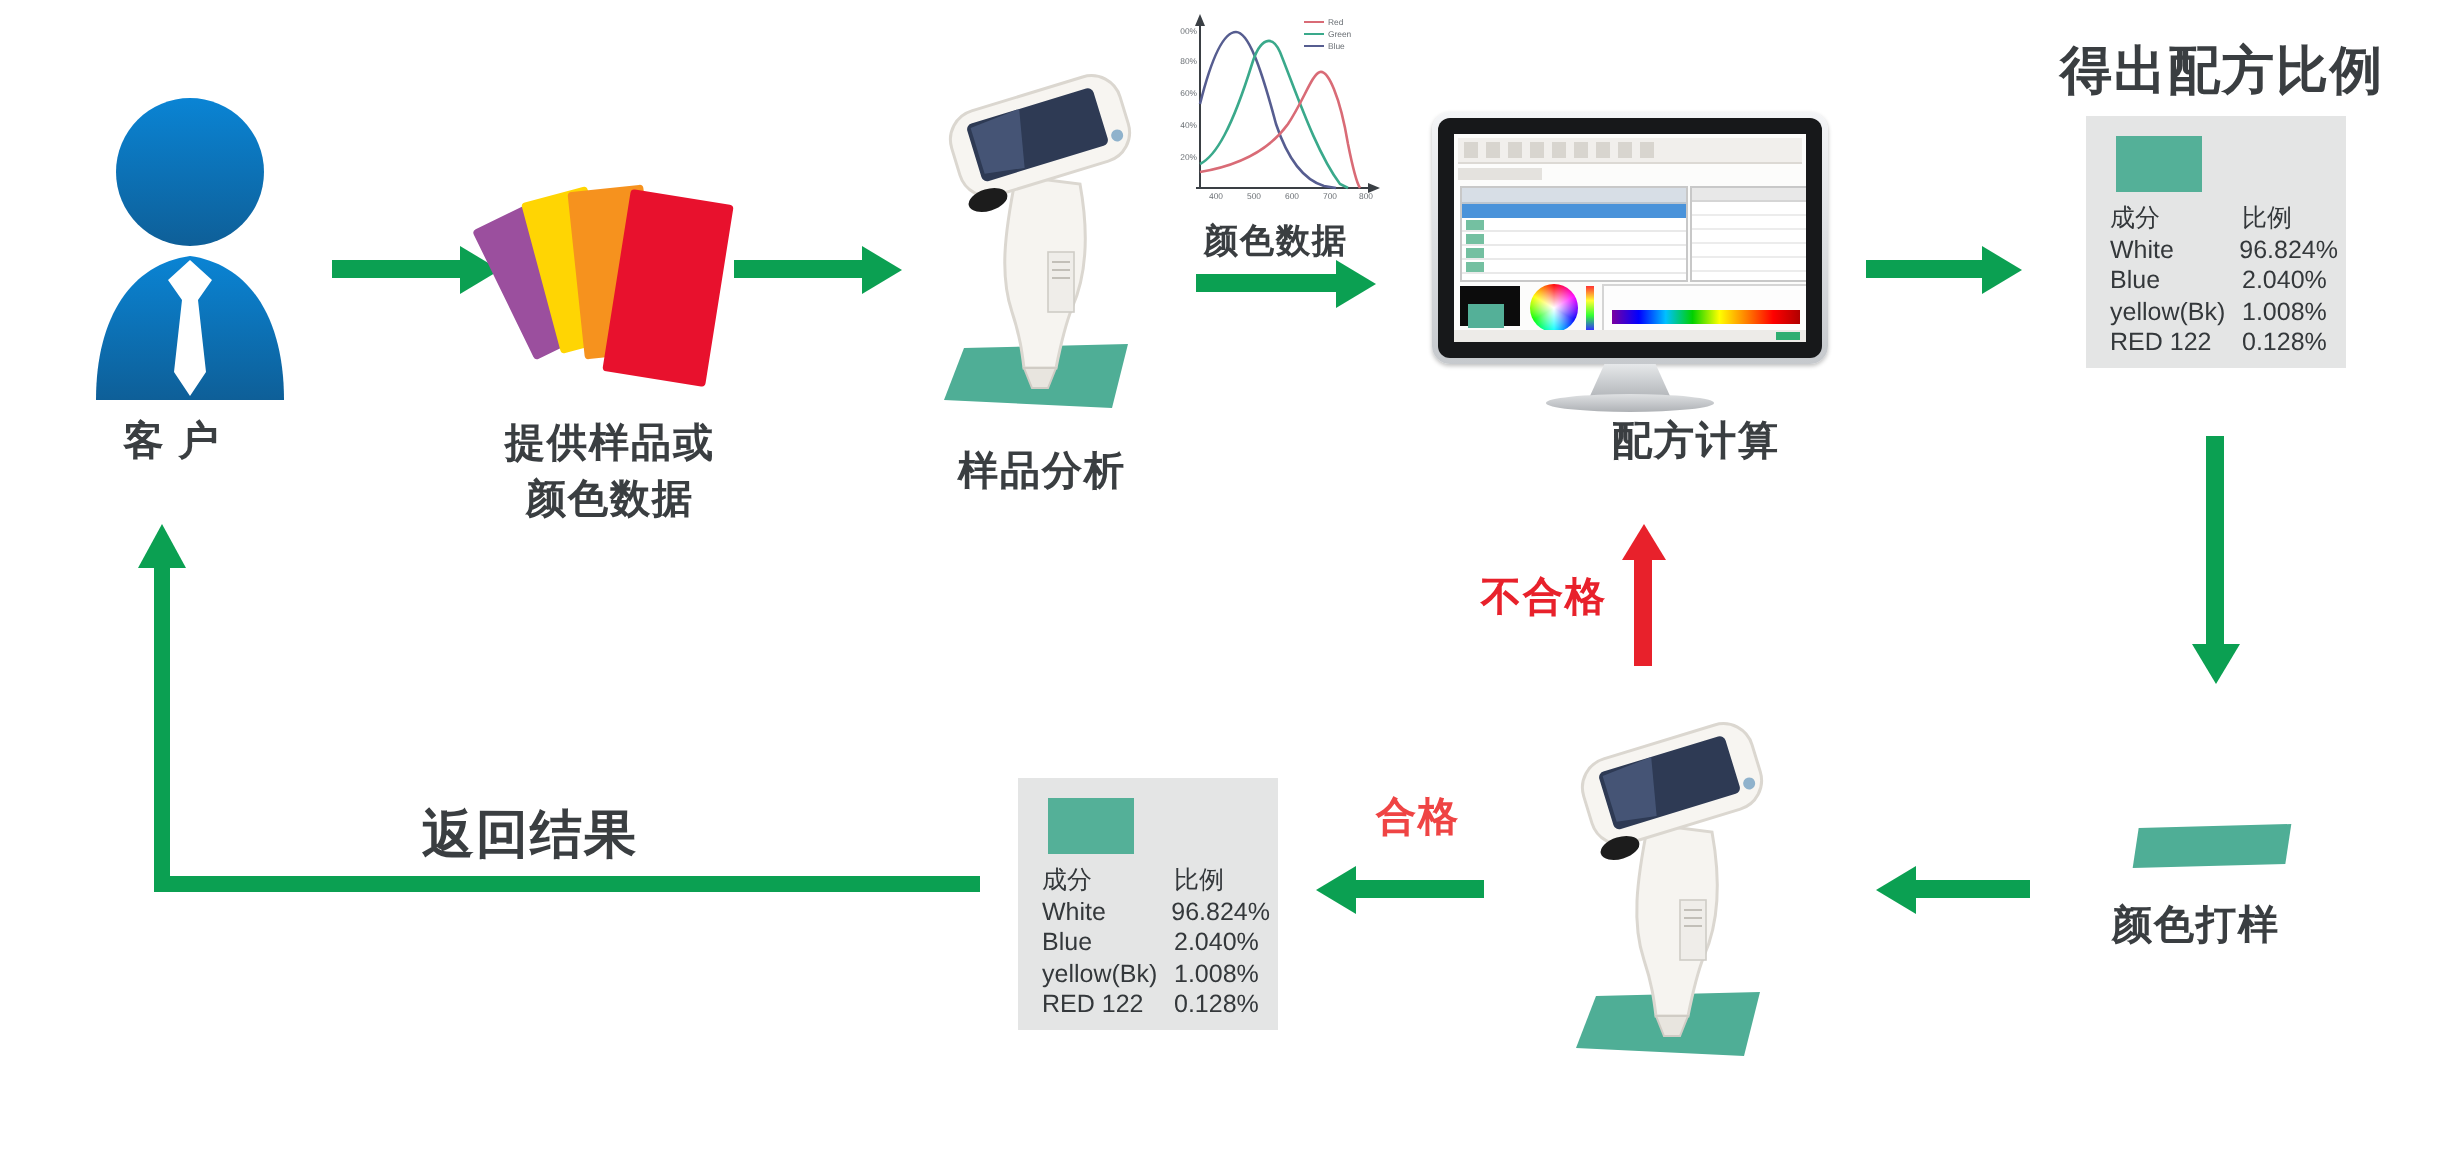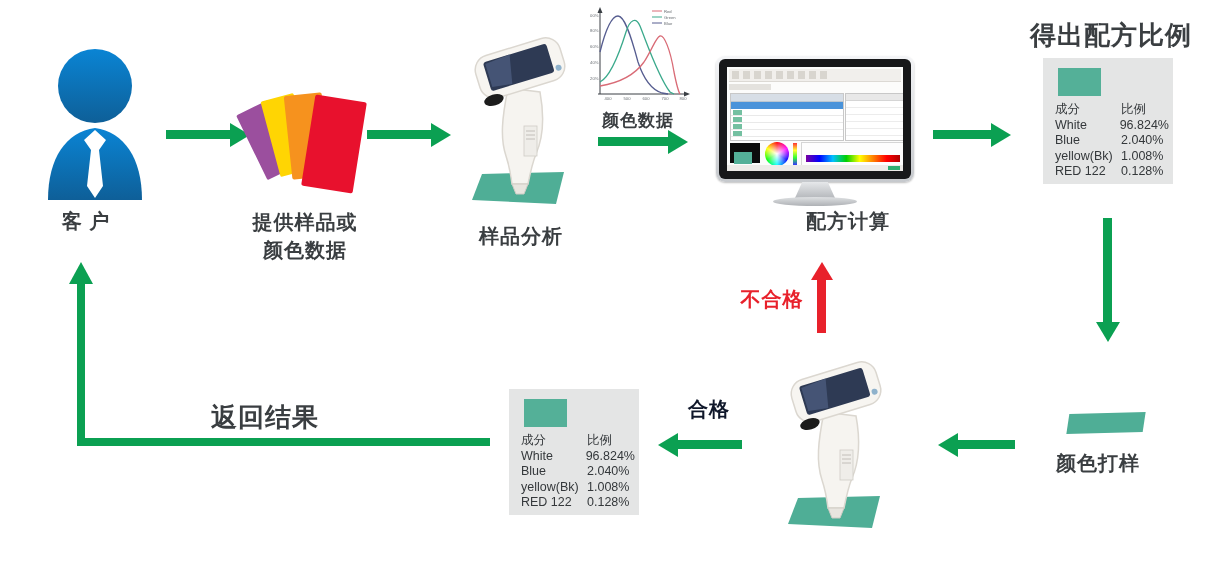--- a/index.html
+++ b/index.html
@@ -1,21 +1,21 @@
 <!DOCTYPE html>
 <html><head>
 <meta charset="utf-8">
 <style>
   html,body{margin:0;padding:0;background:#fff;}
   .canvas{position:relative;width:1219px;height:580px;background:#fff;overflow:hidden;
           font-family:"Liberation Sans","DejaVu Sans",sans-serif;}
   .lbl{position:absolute;font-size:20px;font-weight:600;color:#3a3e41;text-align:center;
        letter-spacing:1px;line-height:26px;white-space:nowrap;}
   .lbl.small{font-size:17px;}
-  .lbl.green{color:#0f172a;}
+  .lbl.green{color:#ef4444;}
   .lbl.red{color:#e8212b;}
   .lbl.title{font-size:26px;}
 
   
   .arrow{position:absolute;background:#0ba052;}
   .ar-r{height:9px;}
   .ar-r::after{content:"";position:absolute;left:100%;top:50%;transform:translateY(-50%);
     border:12px solid transparent;border-right:0;border-left:20px solid #0ba052;}
   .ar-l{height:9px;}
   .ar-l::before{content:"";position:absolute;right:100%;top:50%;transform:translateY(-50%);

